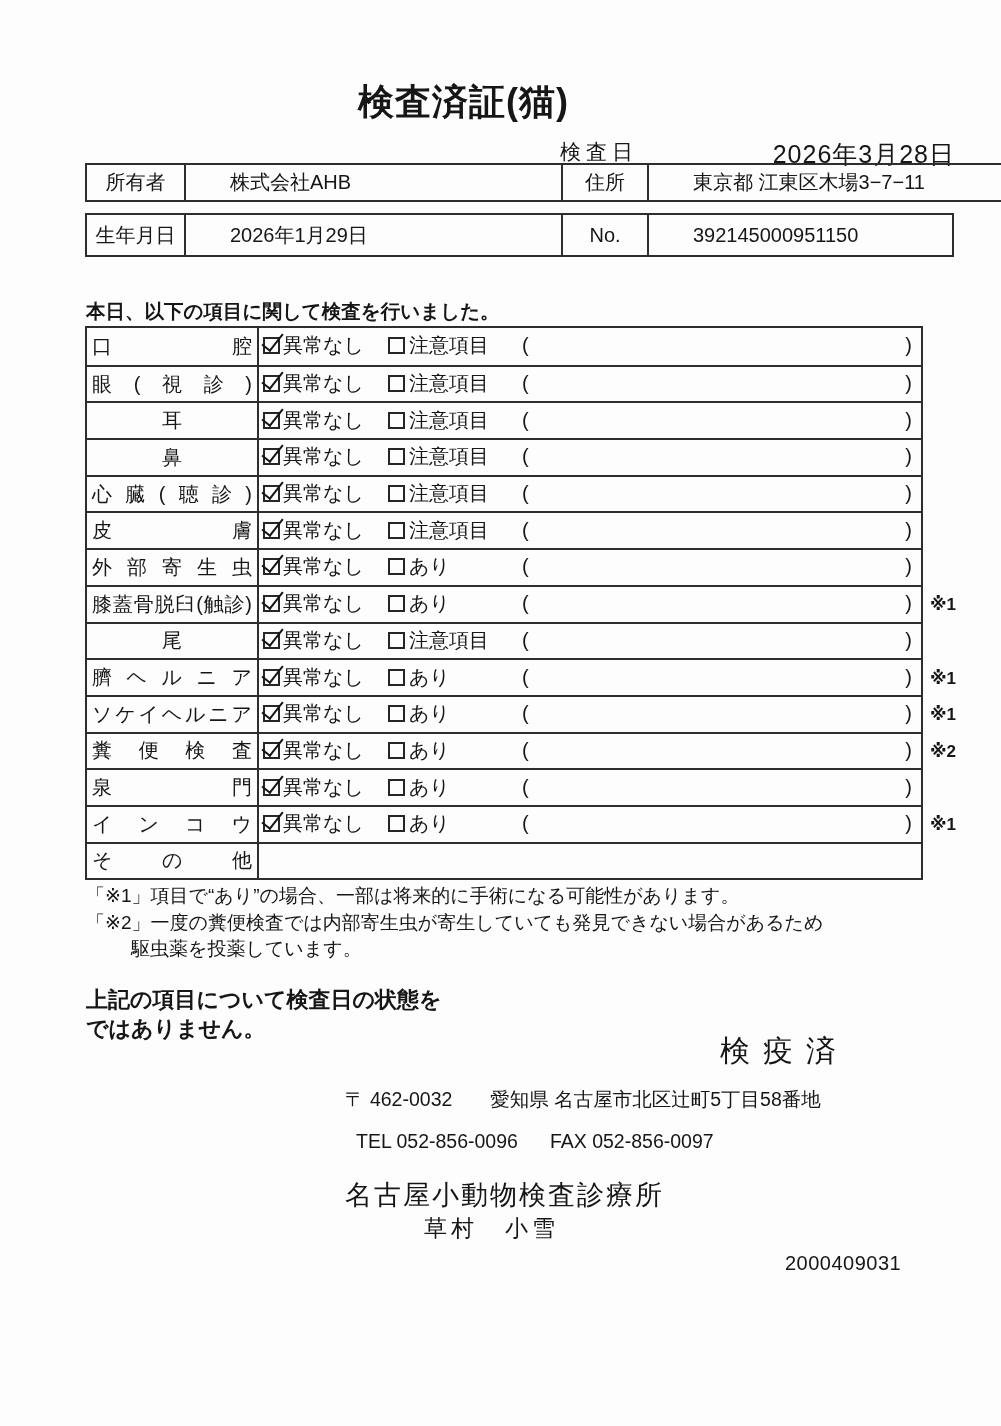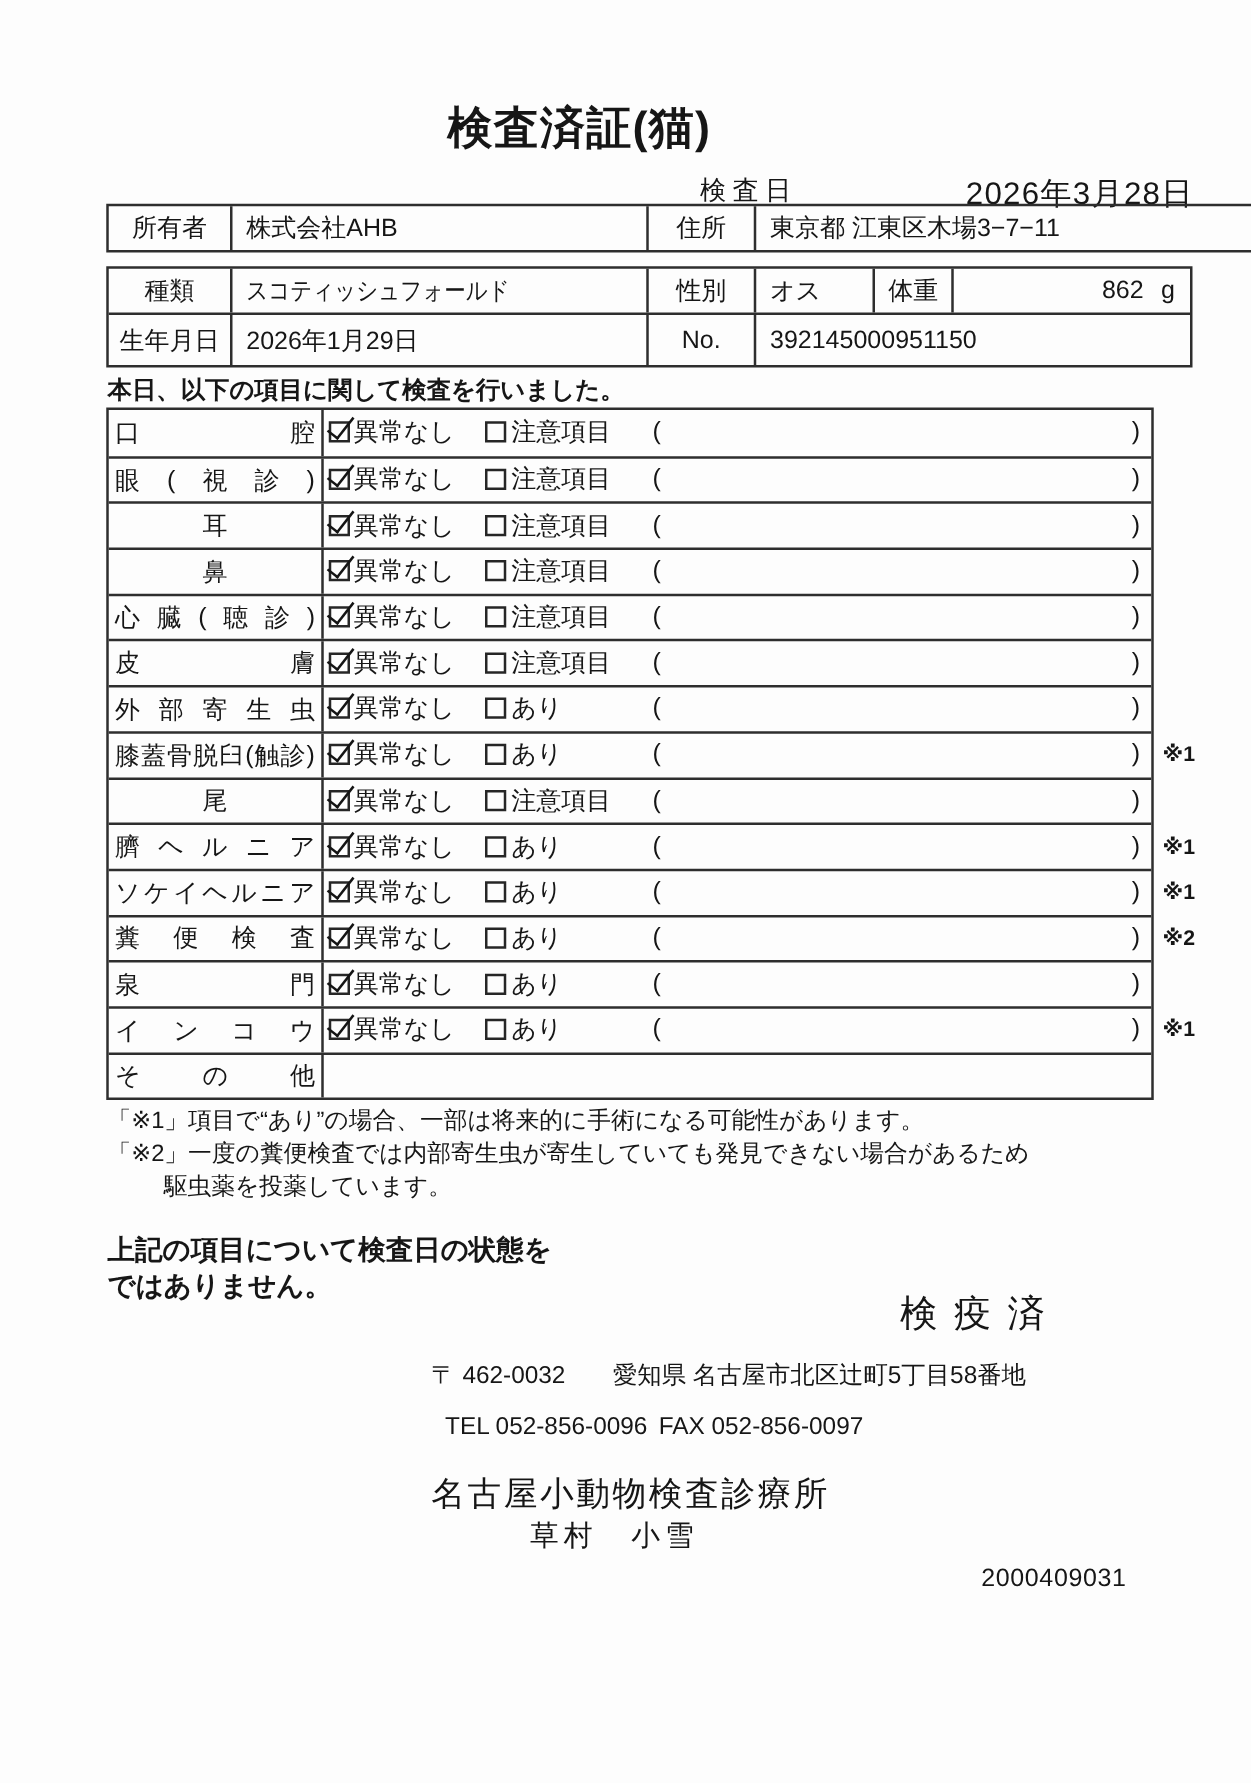--- a/index.html
+++ b/index.html
@@ -19,21 +19,21 @@
     font-size:36px;font-weight:600;letter-spacing:1px;
   }
   .insp-label{top:138px;left:560px;font-size:21px;letter-spacing:5px;font-weight:500;}
   .insp-date{top:138px;right:46px;font-size:25px;letter-spacing:1px;font-weight:500;}
   
   .tbl{border:2px solid #2e2e2e;box-sizing:border-box;font-size:20px;}
   .trow{display:flex;box-sizing:border-box;}
   .cell{display:flex;align-items:center;box-sizing:border-box;white-space:nowrap;}
   .cell.br{border-right:2px solid #2e2e2e;}
   .cell.center{justify-content:center;}
-  .cell.pl{padding-left:11px;}
+  .cell.pl{margin-left:44px;}
   .owner-table{top:163px;left:85px;width:944px;}
   .owner-table .trow{height:35px;}
   .info-table{top:213px;left:85px;width:869px;}
   .info-table .row1{height:37px;border-bottom:2px solid #2e2e2e;}
   .info-table .row2{height:40px;}
   .w-label1{width:99px;}
   .w-value1{width:333px;}
   .w-label2{width:86px;}
   .w-sex{width:95px;}
   .w-weight{width:63px;}
@@ -72,21 +72,21 @@
   }
   
   .note-line{font-size:19px;font-weight:500;white-space:nowrap;}
   .note1{top:883px;left:86px;}
   .note2{top:910px;left:86px;}
   .note3{top:936px;left:131px;}
   
   .disclaimer{top:986px;left:86px;font-size:22px;line-height:28.5px;font-weight:600;}
   .stamp{top:1031px;left:720px;font-size:30px;letter-spacing:13px;font-weight:500;white-space:nowrap;}
   .addr-line{top:1086px;left:345px;display:flex;gap:38px;font-size:19.5px;font-weight:500;white-space:nowrap;}
-  .tel-line{top:1130px;left:356px;display:flex;gap:9px;font-size:19.5px;font-weight:500;white-space:nowrap;}
+  .tel-line{top:1130px;left:356px;display:flex;gap:32px;font-size:19.5px;font-weight:500;white-space:nowrap;}
   .clinic-name{top:1177px;left:345px;font-size:27px;letter-spacing:2px;font-weight:500;white-space:nowrap;}
   .vet-name{top:1213px;left:424px;font-size:23px;letter-spacing:4px;font-weight:500;white-space:nowrap;}
   .doc-number{top:1252px;left:785px;font-size:20px;letter-spacing:.5px;font-weight:500;}
 </style>
 </head>
 <body>
 
 <div class="page">
 
   <div class="abs title">検査済証(猫)</div>
@@ -97,33 +97,20 @@
   <div class="abs tbl owner-table">
     <div class="trow">
       <div class="cell br center w-label1">所有者</div>
       <div class="cell br pl w-value1">株式会社AHB</div>
       <div class="cell br center w-label2">住所</div>
       <div class="cell pl flex1">東京都 江東区木場3−7−11</div>
     </div>
   </div>
 
   <div class="abs tbl info-table">
-    <div class="trow row1">
-      <div class="cell br center w-label1">種類</div>
-      <div class="cell br pl w-value1">
-          <span class="condensed">スコティッシュフォールド</span>
-        </div>
-      <div class="cell br center w-label2">性別</div>
-      <div class="cell br pl w-sex">オス</div>
-      <div class="cell br center w-weight">体重</div>
-      <div class="cell flex1 weight-cell">
-        <span>862</span>
-        <span>g</span>
-      </div>
-    </div>
     <div class="trow row2">
       <div class="cell br center w-label1">生年月日</div>
       <div class="cell br pl w-value1">2026年1月29日</div>
       <div class="cell br center w-label2">No.</div>
       <div class="cell pl flex1">392145000951150</div>
     </div>
   </div>
 
   <div class="abs intro">本日、以下の項目に関して検査を行いました。</div>
 

